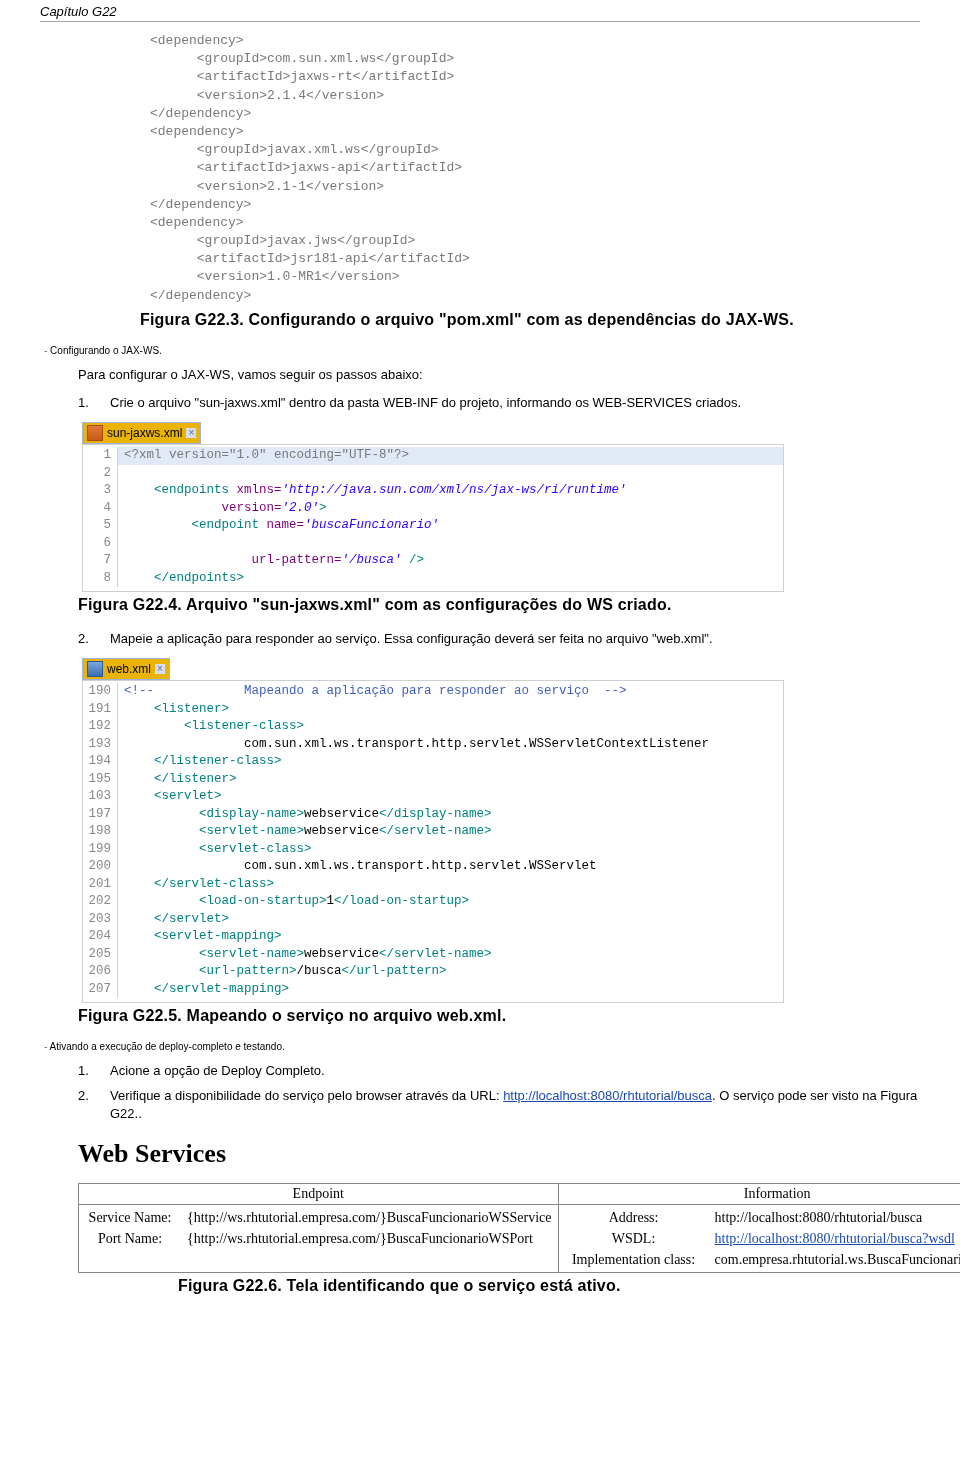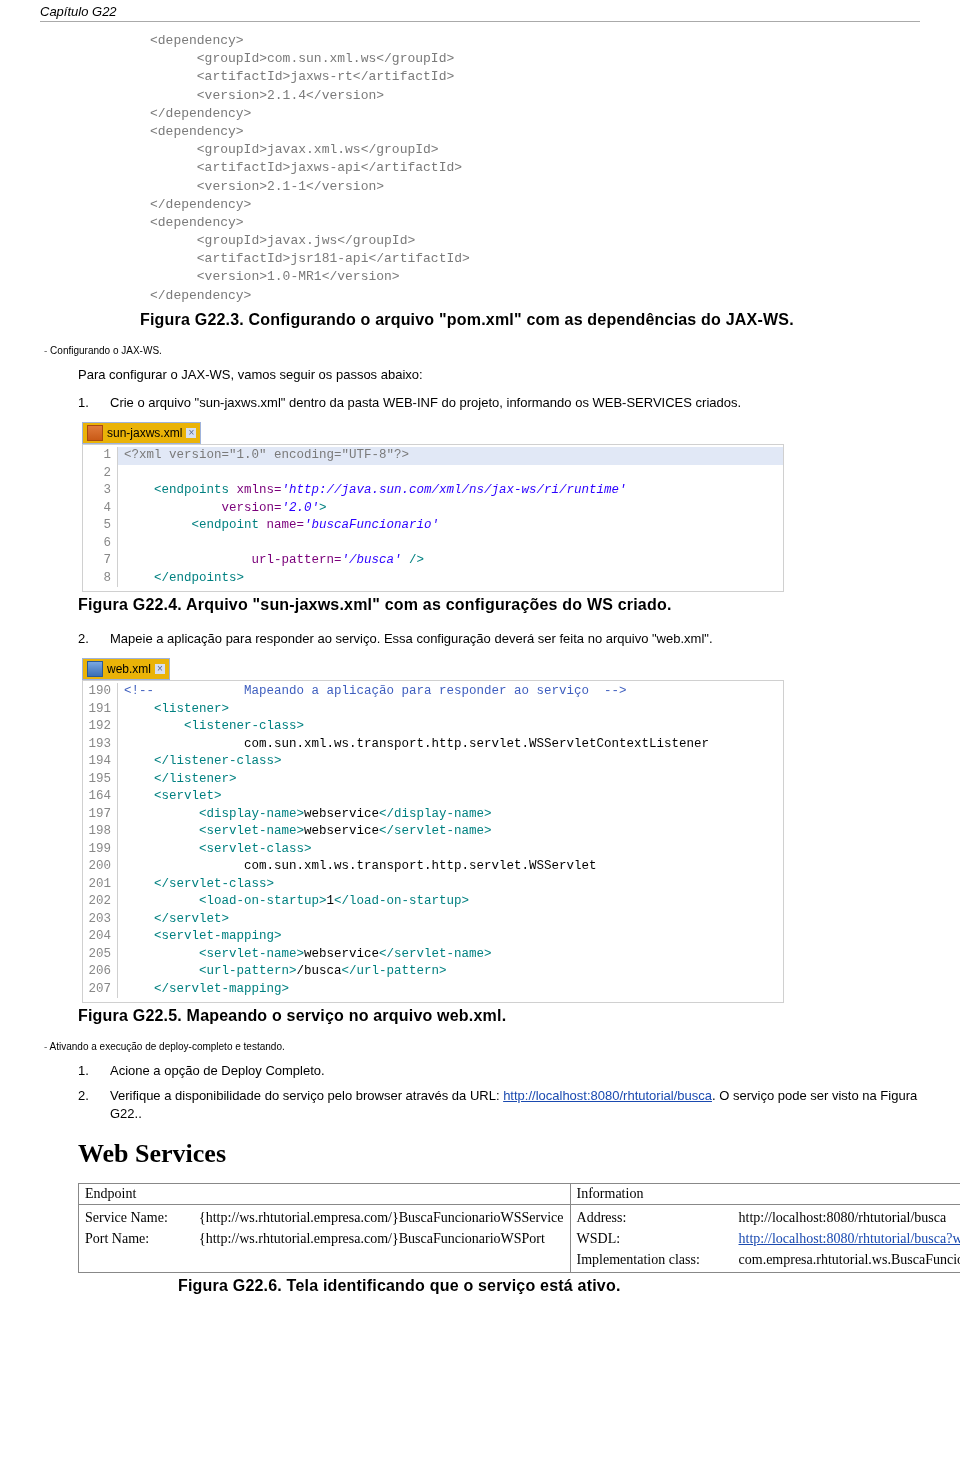--- a/index.html
+++ b/index.html
@@ -24,23 +24,23 @@
 .hl-line{background:#e1e8f6}
 .kw-tag{color:#008080}
 .kw-attr{color:#7a007a}
 .kw-str{color:#2a00ff;font-style:italic}
 .kw-processing{color:#7a7a7a}
 .kw-text{color:#000}
 .kw-comment{color:#3f5fbf}
 a.link{color:#1a4ab0;text-decoration:underline}
 .ws-heading{font-family:"Times New Roman",serif;font-size:26px;font-weight:bold;margin:16px 0 14px 0;padding-left:38px}
 .ws-table{margin-left:38px;border-collapse:collapse;width:100%;max-width:820px}
-.ws-table td,.ws-table th{border:1px solid #888;font-family:"Times New Roman",serif;font-size:14px;text-align:left;vertical-align:top;padding:2px 6px}
+.ws-table td,.ws-table th{border:1px solid #888;font-family:"Times New Roman",serif;font-size:14px;text-align:center;vertical-align:top;padding:2px 6px}
 .ws-table th{font-weight:normal}
-.ws-info-row{display:flex;gap:24px;line-height:1.5}
+.ws-info-row{display:flex;gap:12px;line-height:1.5}
 .ws-label{min-width:138px}
 .cap-bottom{margin-left:38px}
 </style>
 </head>
 <body>
 
 <div class="page">
   <div class="chapter-header">Capítulo G22</div>
 
   <div class="code-block" id="codeblock1">&lt;dependency&gt;
@@ -142,21 +142,21 @@
         </div>
         <div class="editor-line">
           <div class="line-num">194</div>
           <div class="line-code"><span class="kw-tag">    &lt;/listener-class&gt;</span></div>
         </div>
         <div class="editor-line">
           <div class="line-num">195</div>
           <div class="line-code"><span class="kw-tag">    &lt;/listener&gt;</span></div>
         </div>
         <div class="editor-line">
-          <div class="line-num">164</div>
+          <div class="line-num">103</div>
           <div class="line-code"><span class="kw-tag">    &lt;servlet&gt;</span></div>
         </div>
         <div class="editor-line">
           <div class="line-num">197</div>
           <div class="line-code"><span class="kw-tag">          &lt;display-name&gt;</span><span class="kw-text">webservice</span><span class="kw-tag">&lt;/display-name&gt;</span></div>
         </div>
         <div class="editor-line">
           <div class="line-num">198</div>
           <div class="line-code"><span class="kw-tag">          &lt;servlet-name&gt;</span><span class="kw-text">webservice</span><span class="kw-tag">&lt;/servlet-name&gt;</span></div>
         </div>

